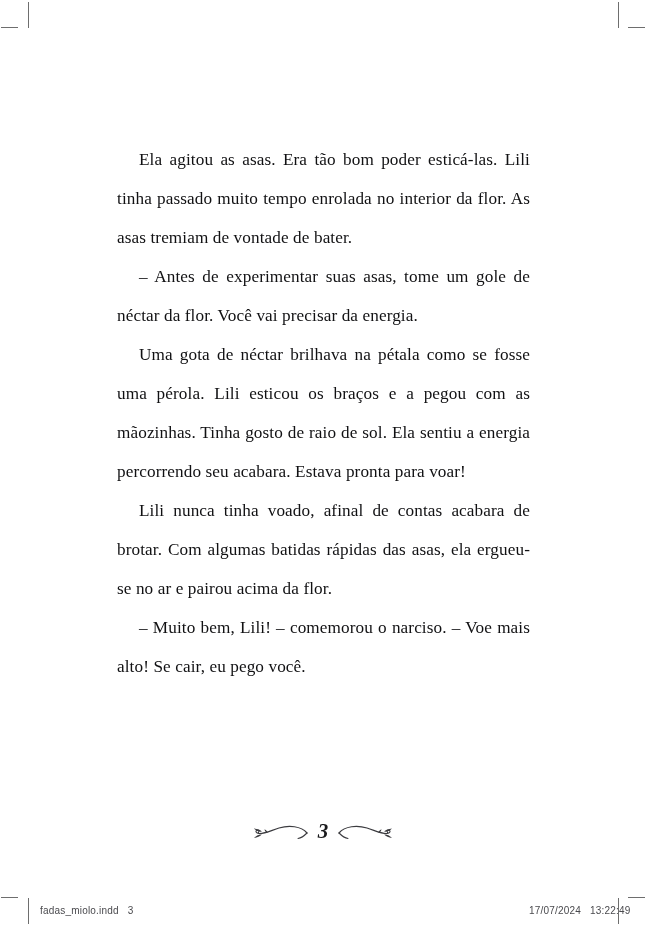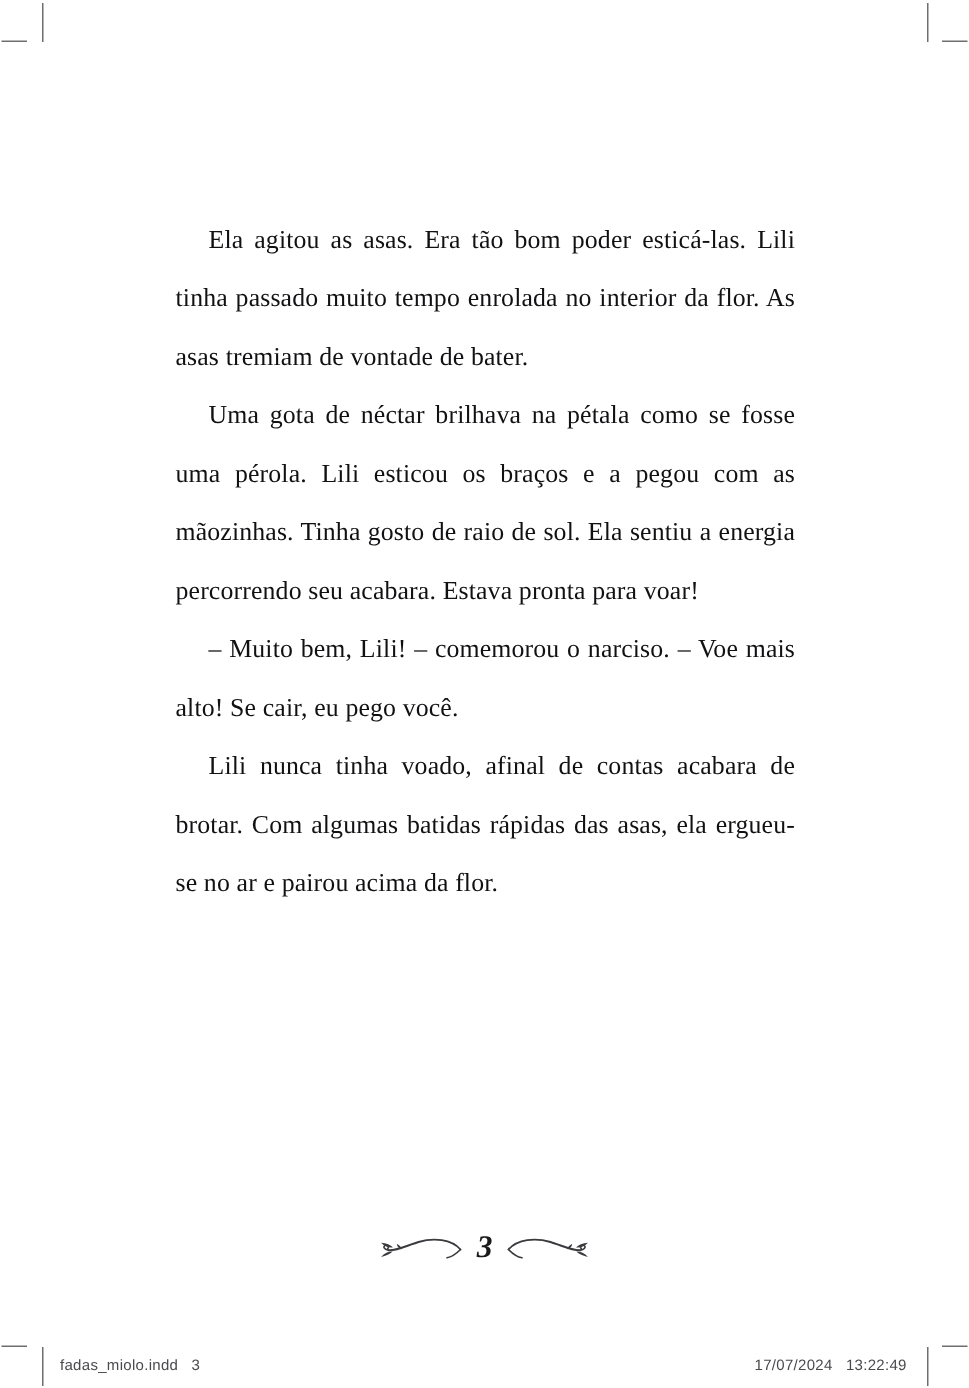--- a/index.html
+++ b/index.html
@@ -80,41 +80,42 @@
   .slug {
     position: absolute;
     top: 905px;
     font-family: "Liberation Sans", "DejaVu Sans", sans-serif;
     font-size: 10px;
     color: #4a4a4e;
     letter-spacing: 0.2px;
     white-space: pre;
   }
   .slug-left  { left: 40px; }
-  .slug-right { left: 503px; text-align: right; }
+  .slug-right { left: 529px; text-align: right; }
 </style>
 </head>
 <body>
 
 <div class="page">
 
   <div class="crop v crop-tl-v"></div>
   <div class="crop h crop-tl-h"></div>
   <div class="crop v crop-tr-v"></div>
   <div class="crop h crop-tr-h"></div>
   <div class="crop v crop-bl-v"></div>
   <div class="crop h crop-bl-h"></div>
   <div class="crop v crop-br-v"></div>
   <div class="crop h crop-br-h"></div>
 
   <div class="textblock">
     <p class="para">Ela agitou as asas. Era tão bom poder esticá-las. Lili tinha passado muito tempo enrolada no interior da flor. As asas tremiam de vontade de bater.</p>
+    <p class="para">– Antes de experimentar suas asas, tome um gole de néctar da flor. Você vai precisar da energia.</p>
     <p class="para">Uma gota de néctar brilhava na pétala como se fosse uma pérola. Lili esticou os braços e a pegou com as mãozinhas. Tinha gosto de raio de sol. Ela sentiu a energia percorrendo seu acabara. Estava pronta para voar!</p>
+    <p class="para">Lili nunca tinha voado, afinal de contas acabara de brotar. Com algumas batidas rápidas das asas, ela ergueu-se no ar e pairou acima da flor.</p>
     <p class="para">– Muito bem, Lili! – comemorou o narciso. – Voe mais alto! Se cair, eu pego você.</p>
-    <p class="para">Lili nunca tinha voado, afinal de contas acabara de brotar. Com algumas batidas rápidas das asas, ela ergueu-se no ar e pairou acima da flor.</p>
   </div>
 
   <div class="folio">
     <span>
       <svg class="flourish" width="58" height="22" viewBox="0 0 58 22" fill="none">
         <path d="M56 11 C50 4, 38 3, 28 6 C20 8.5, 13 12, 8 11.5" stroke="#3b3b3f" stroke-width="1.25" stroke-linecap="round" fill="none"></path>
         <path d="M8 11.5 C5 11, 4 9, 6 8.2 C7.6 7.6, 8.6 9.2, 7.4 10.6" stroke="#3b3b3f" stroke-width="1.1" stroke-linecap="round" fill="none"></path>
         <path d="M56 11 C53 14, 50 16, 47 16.5" stroke="#3b3b3f" stroke-width="1.1" stroke-linecap="round" fill="none"></path>
         <path d="M3 6.5 C6.5 6.8, 9.5 8, 11 9.6 C8.8 10, 5.6 9.2, 3 6.5 Z" fill="#3b3b3f"></path>
         <path d="M3 16 C6.2 15.4, 9.2 14, 10.8 12.4 C8.6 12.2, 5.4 13.2, 3 16 Z" fill="#3b3b3f"></path>

